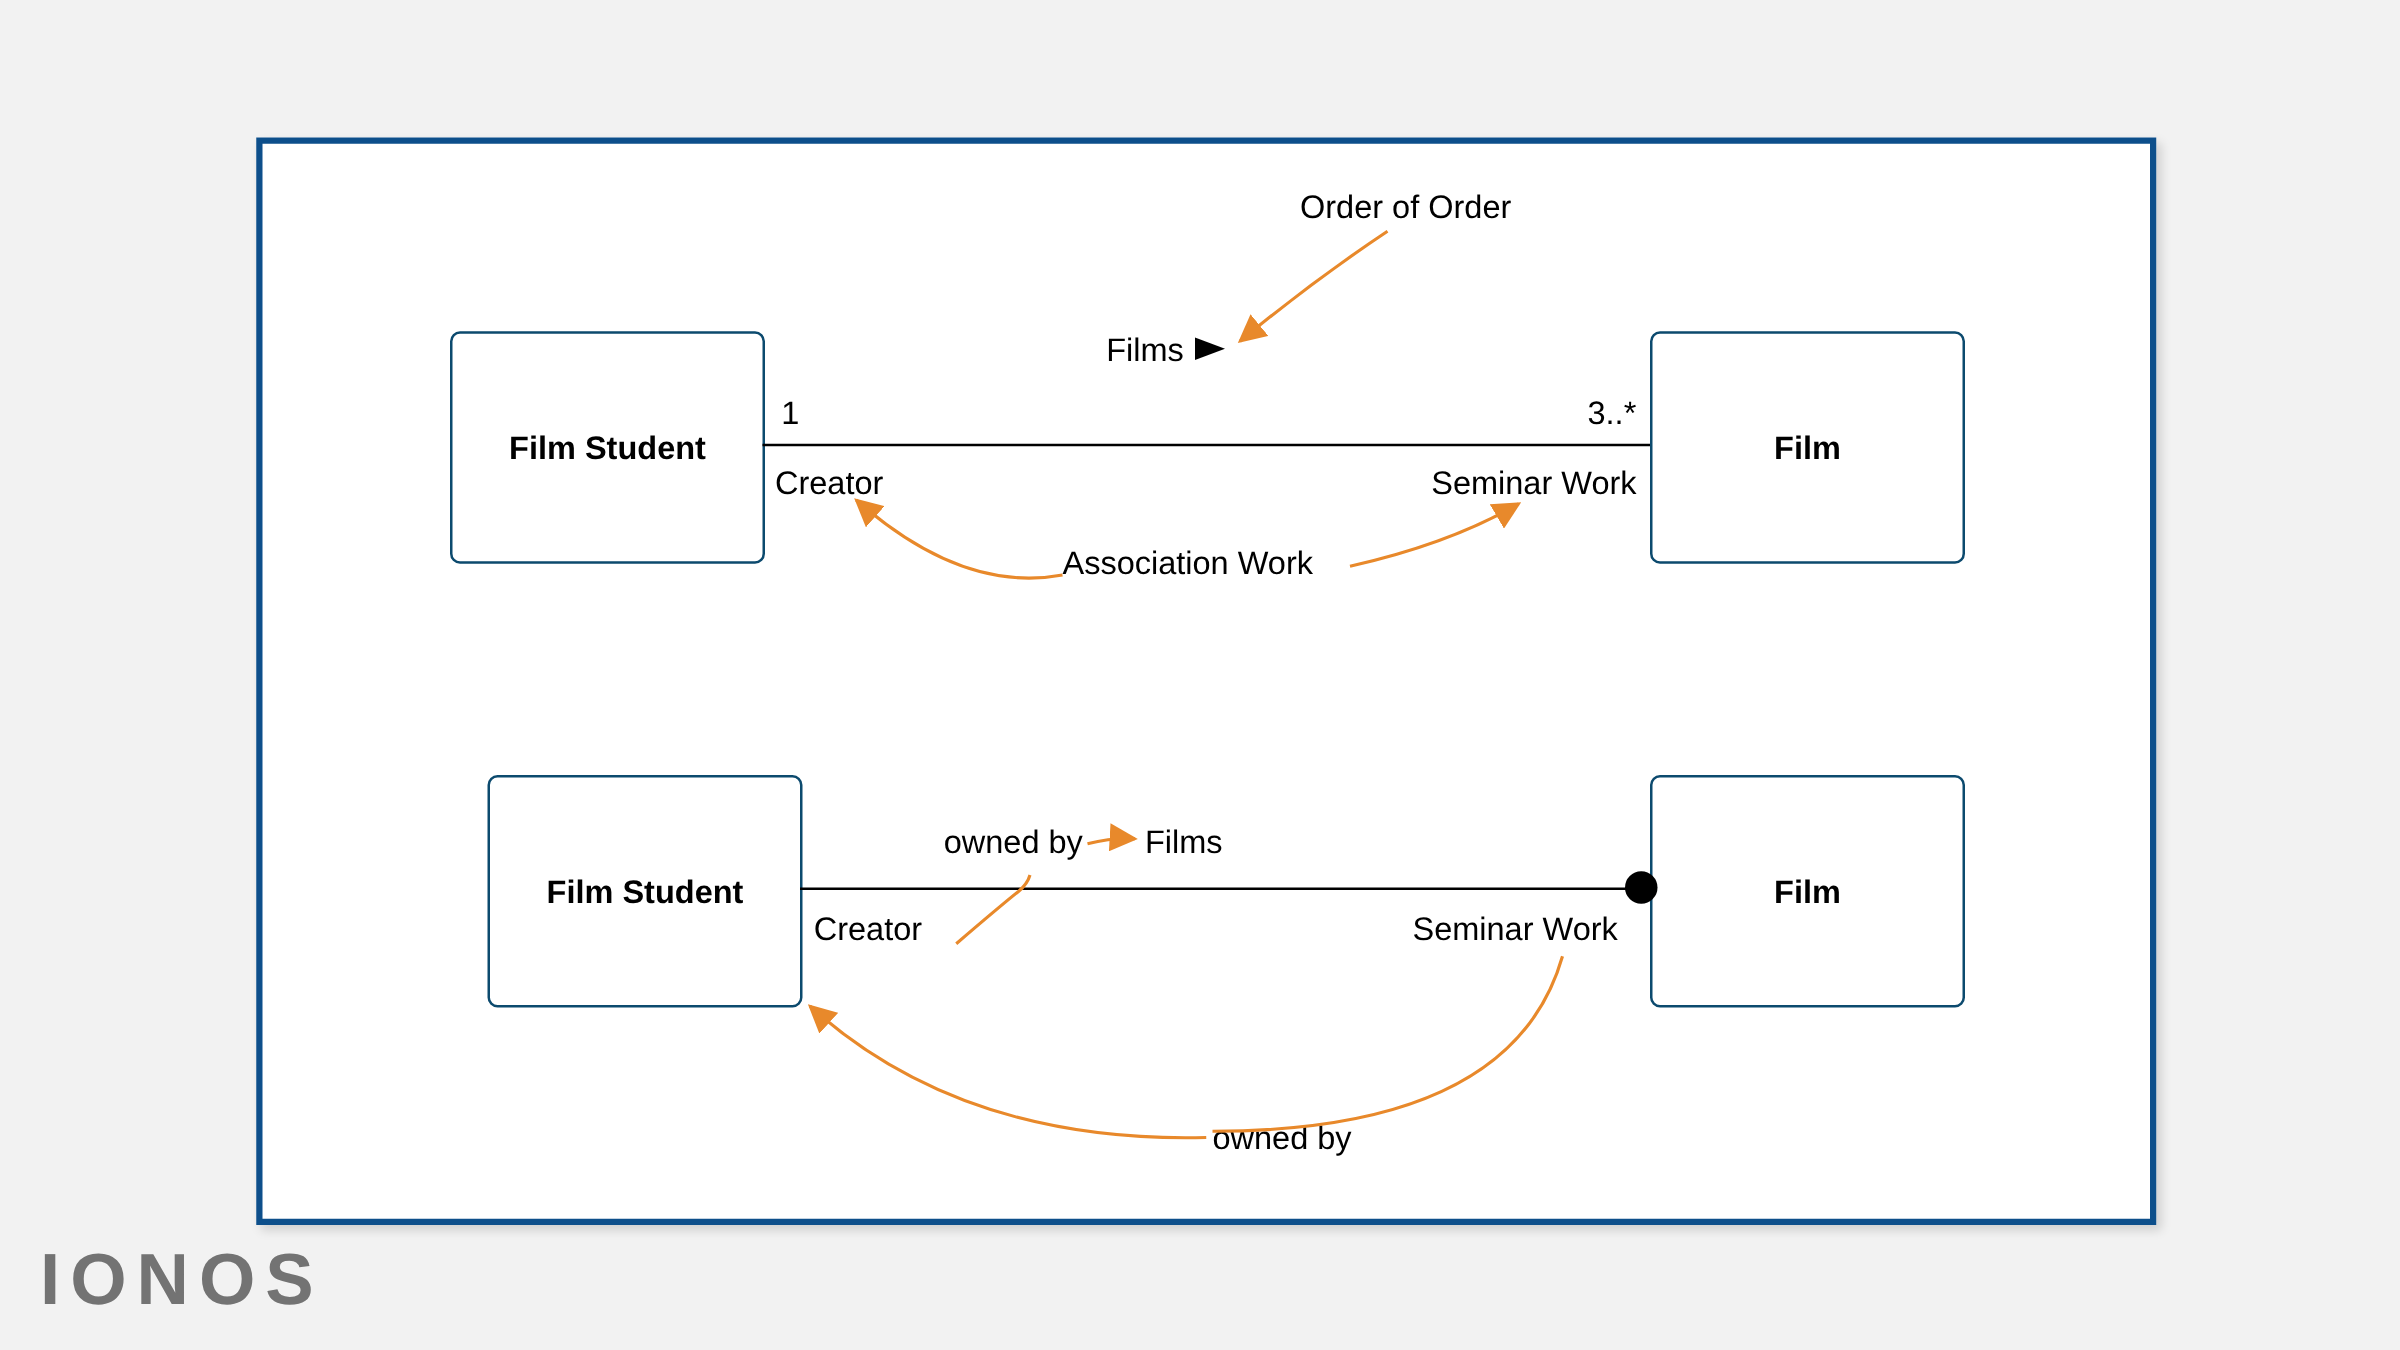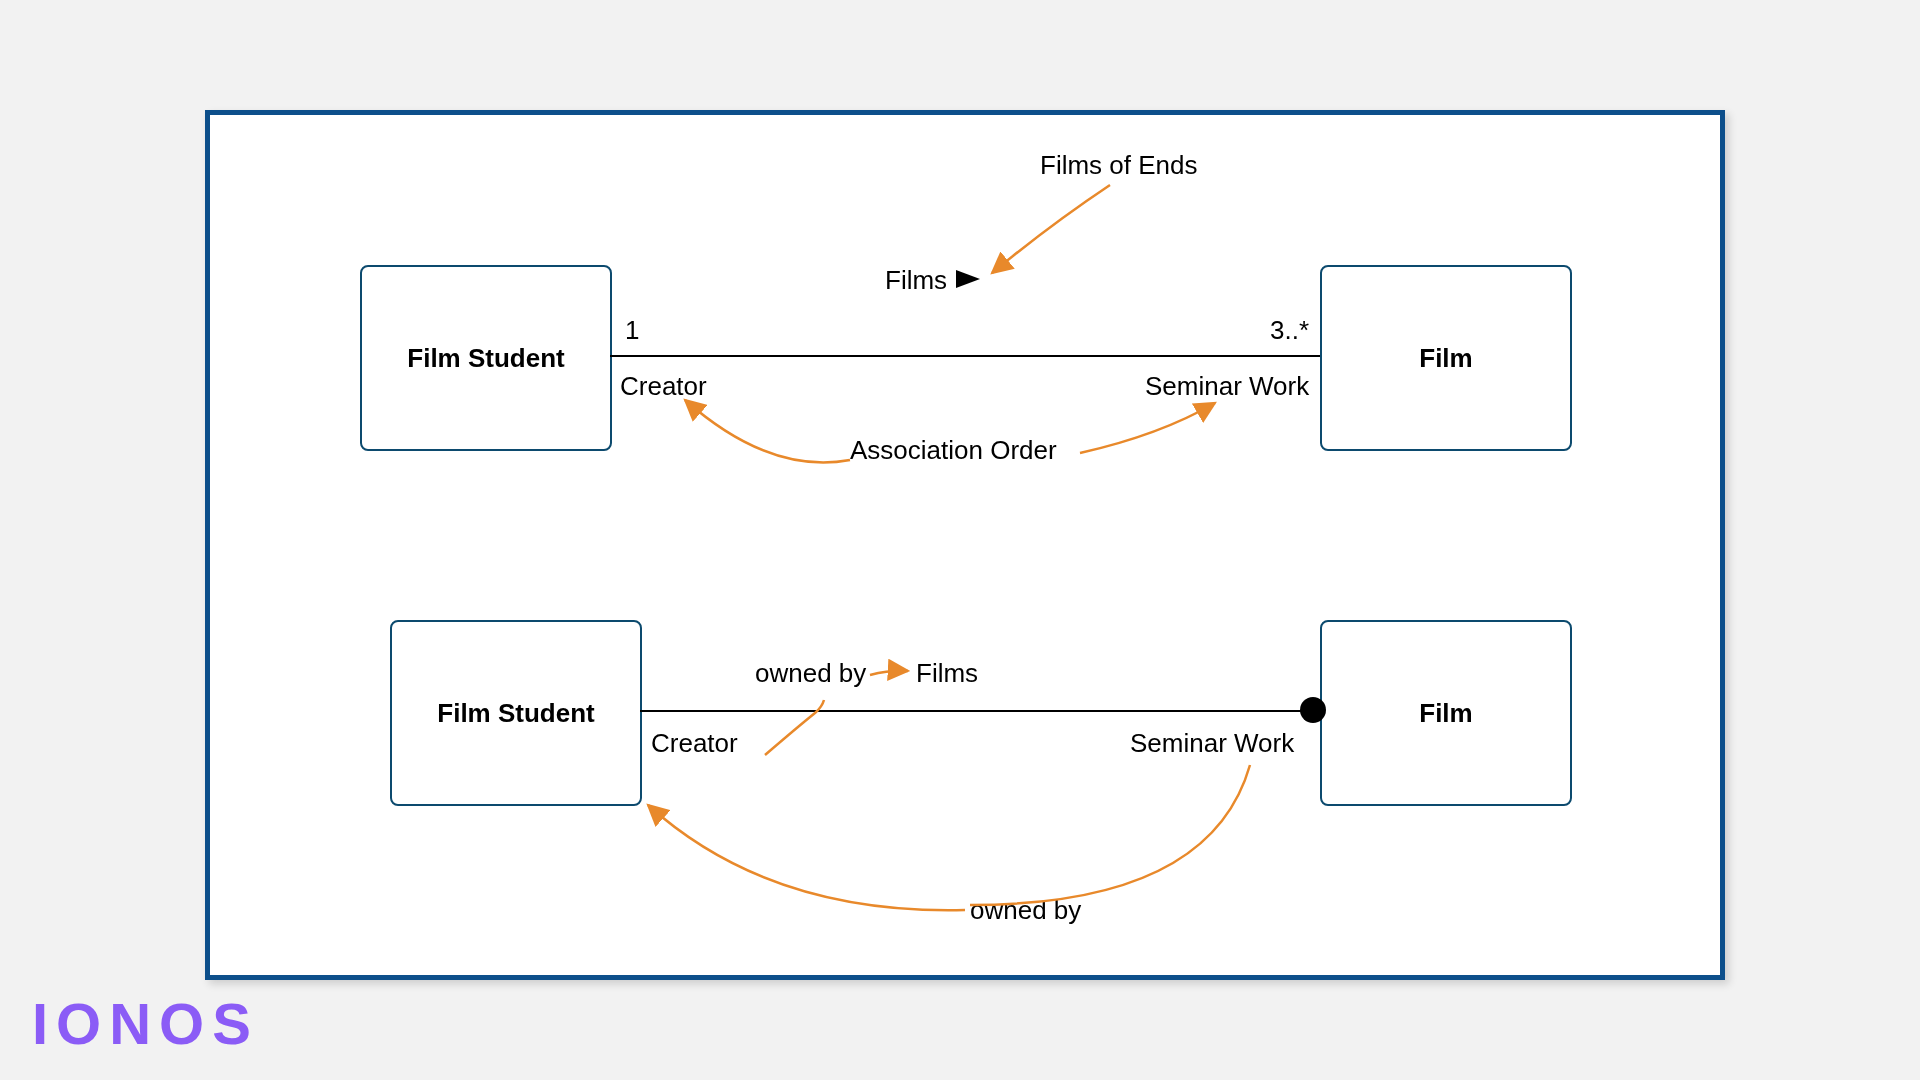--- a/index.html
+++ b/index.html
@@ -1,20 +1,20 @@
 <!DOCTYPE html>
 <html><head>
 <meta charset="utf-8">
 <style>
   html,body{margin:0;padding:0;width:1920px;height:1080px;background:#f2f2f2;font-family:Arial,Helvetica,sans-serif;}
   .canvas{position:absolute;left:205px;top:110px;width:1510px;height:860px;background:#fff;border:5px solid #0d4f8b;box-shadow:4px 4px 8px rgba(0,0,0,.15);}
   .box{position:absolute;background:#fff;border:2px solid #0c4a6e;border-radius:8px;display:flex;align-items:center;justify-content:center;font-weight:700;font-size:26px;}
   .lbl{position:absolute;font-size:26px;color:#000;white-space:nowrap;}
   .line{position:absolute;background:#000;height:2px;}
-  .brand{position:absolute;left:32px;top:990px;font-size:58px;font-weight:700;letter-spacing:8px;color:#8b5cf6;font-family:Arial,sans-serif;}
+  .brand{position:absolute;left:32px;top:990px;font-size:58px;font-weight:700;letter-spacing:8px;color:#737373;font-family:Arial,sans-serif;}
   svg.overlay{position:absolute;left:0;top:0;pointer-events:none;}
 </style>
 </head>
 <body>
 
 <div class="canvas">
 
   <div class="box" style="left:150px;top:150px;width:248px;height:182px;">
     <span>Film Student</span>
   </div>
@@ -27,22 +27,22 @@
   <svg class="overlay" style="left:746px;top:150px;" width="30" height="30">
     <polygon points="0,5 0,23 24,14" fill="#000"></polygon>
   </svg>
 
   <span class="lbl" style="left:415px;top:200px;">1</span>
   <span class="lbl" style="left:1060px;top:200px;">3..*</span>
 
   <span class="lbl" style="left:410px;top:256px;">Creator</span>
   <span class="lbl" style="left:935px;top:256px;">Seminar Work</span>
 
-  <span class="lbl" style="left:830px;top:35px;">Films of Ends</span>
-  <span class="lbl" style="left:640px;top:320px;">Association Order</span>
+  <span class="lbl" style="left:830px;top:35px;">Order of Order</span>
+  <span class="lbl" style="left:640px;top:320px;">Association Work</span>
 
   <svg class="overlay" width="1510" height="430">
     <defs>
       <marker id="arO" viewBox="0 0 10 10" refX="9" refY="5" markerWidth="9" markerHeight="9" orient="auto">
         <path d="M0,0 L10,5 L0,10 z" fill="#e8892b"></path>
       </marker>
     </defs>
 
     <path d="M900,70 Q840,110 782,158" fill="none" stroke="#e8892b" stroke-width="2.5" marker-end="url(#arO)"></path>
 

